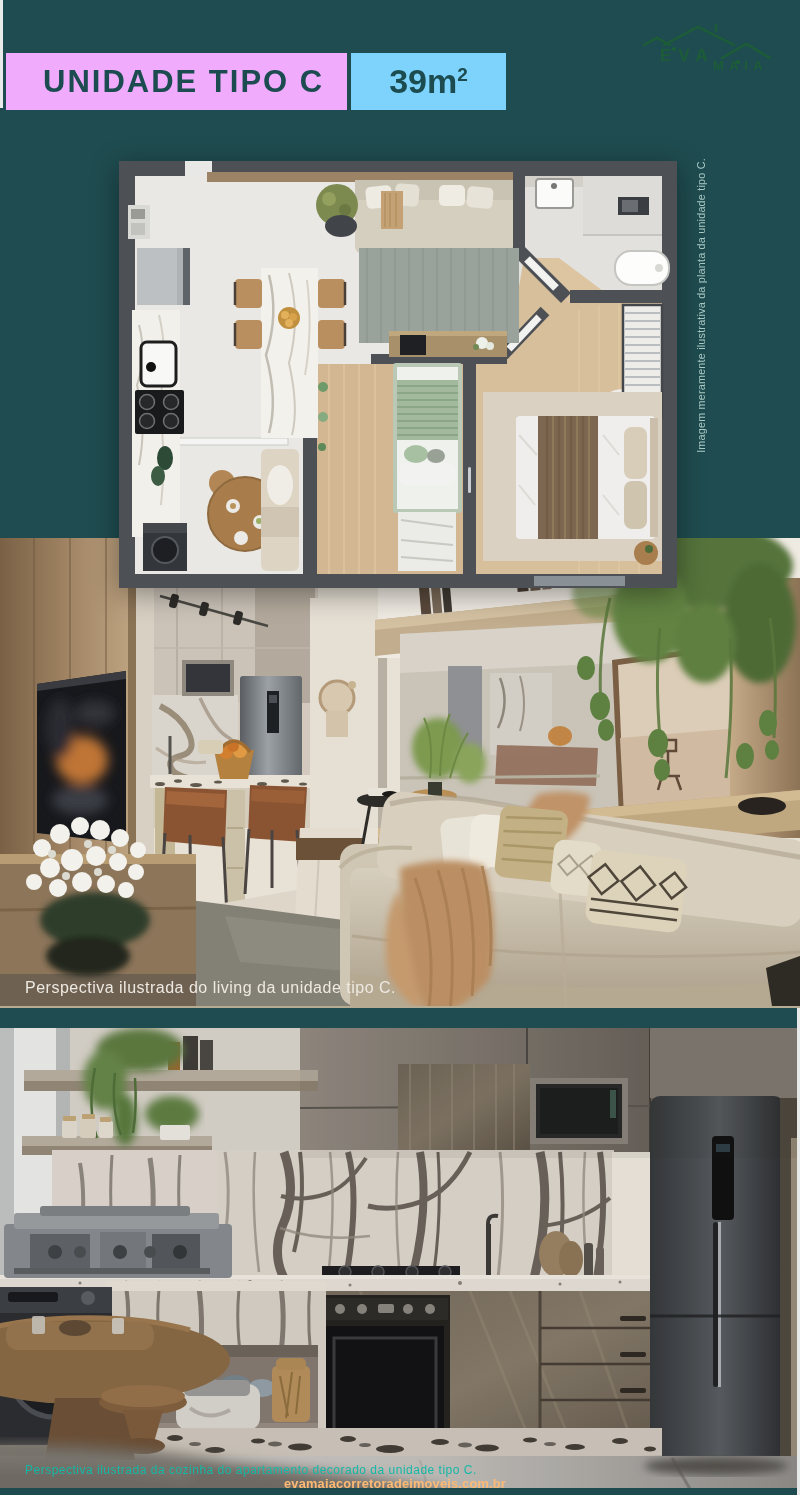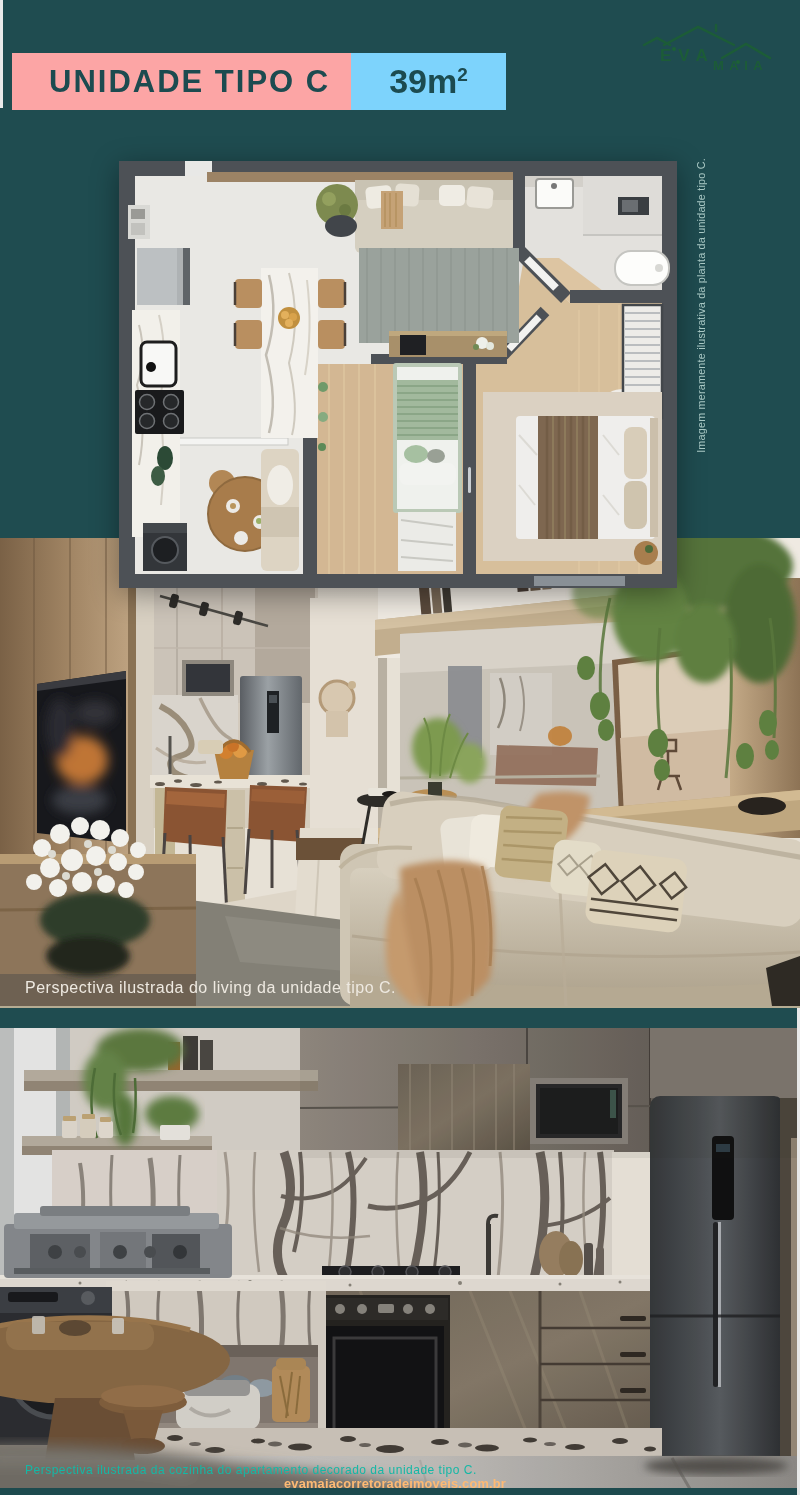--- a/index.html
+++ b/index.html
@@ -1,20 +1,20 @@
 <!DOCTYPE html>
 <html><head>
 <meta charset="utf-8">
 <style>
   html,body{margin:0;padding:0;}
   body{width:800px;height:1495px;position:relative;overflow:hidden;
        background:#1f4c50;font-family:"Liberation Sans", sans-serif;}
   .abs{position:absolute;}
   #whitesliver{left:0;top:0;width:3px;height:108px;background:#e9eaea;}
-  #tealbox{left:12px;top:53px;width:341px;height:57px;background:#fca5a5;
+  #tealbox{left:6px;top:53px;width:341px;height:57px;background:#f0abfc;
            display:flex;align-items:center;}
   #tealbox span{margin-left:37px;font-size:31px;font-weight:bold;color:#1c4b50;
                 letter-spacing:2px;}
   #creambox{left:351px;top:53px;width:155px;height:57px;background:#7dd3fc;
             display:flex;align-items:center;justify-content:center;}
   #creambox span{font-size:34px;font-weight:bold;color:#1c4b50;}
   #creambox sup{font-size:19px;}
   #vcap{left:666px;top:158px;width:70px;height:295px;}
   #vcap div{position:absolute;left:0;top:0;transform-origin:0 0;
      transform:rotate(-90deg) translateX(-295px);

